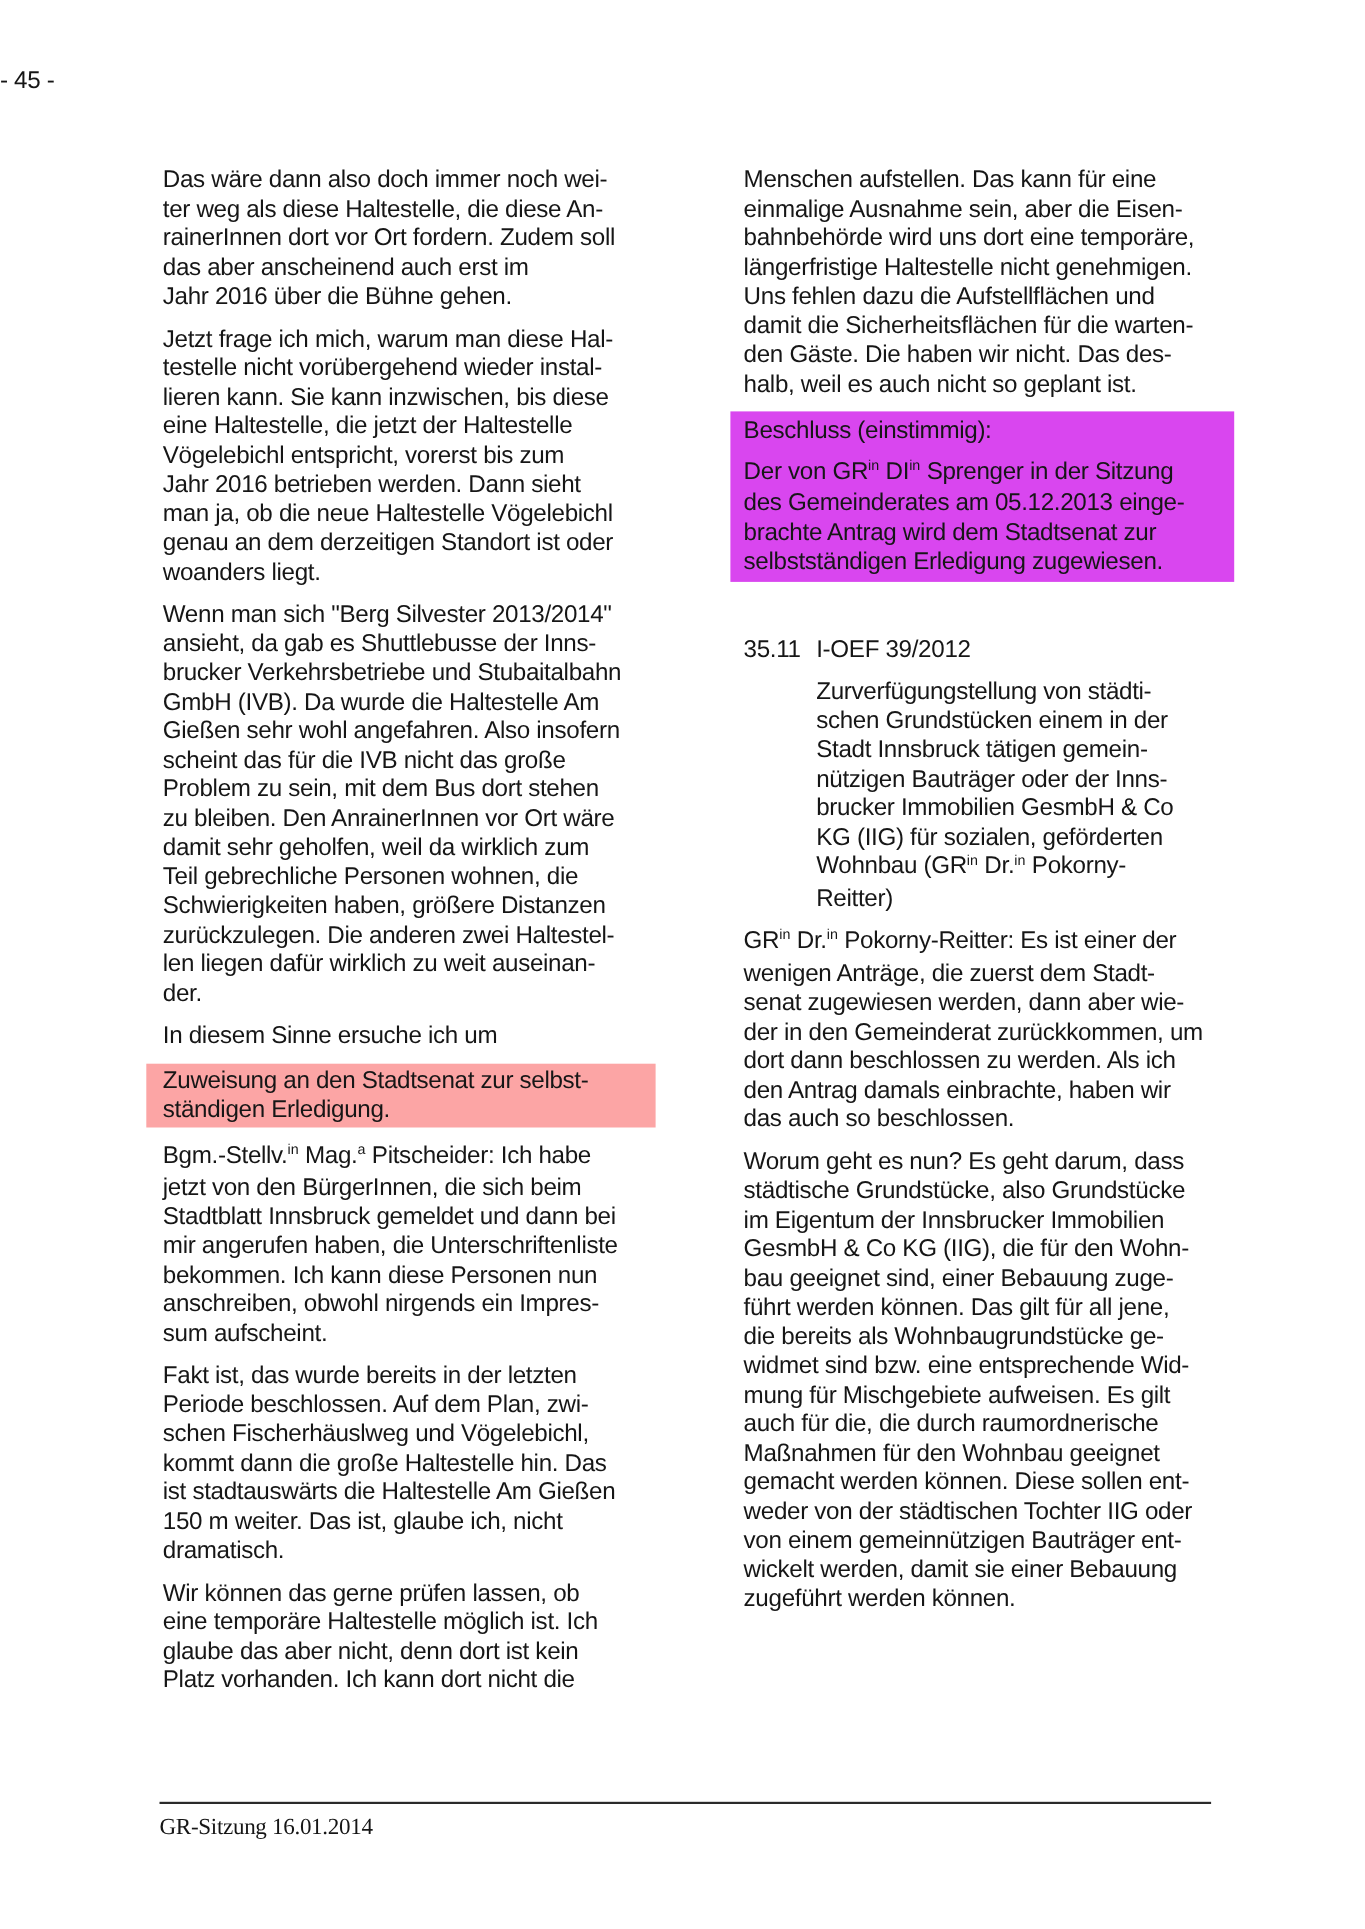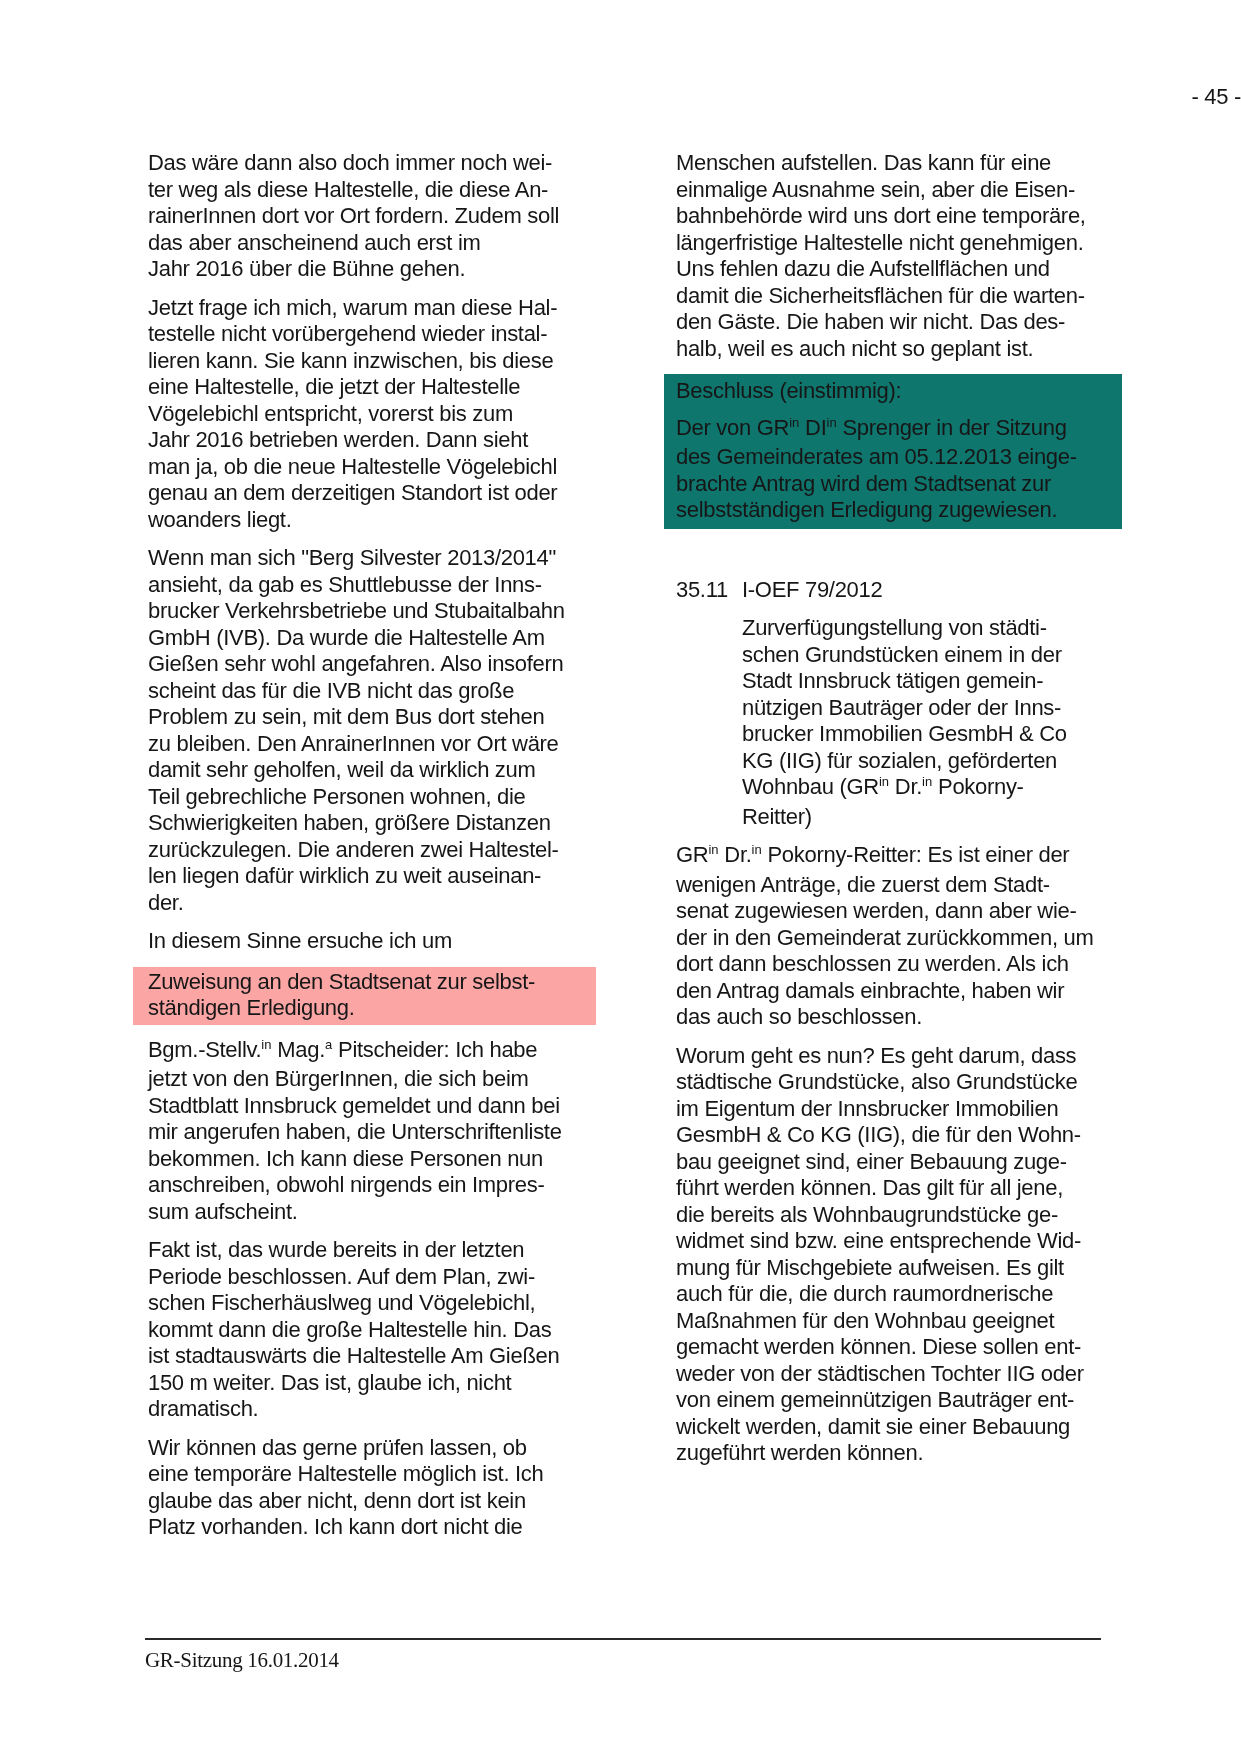--- a/index.html
+++ b/index.html
@@ -10,22 +10,22 @@
     background: #ffffff;
     color: #161616;
     font-family: "Liberation Sans", "DejaVu Sans", sans-serif;
     font-size: 22px;
     line-height: 26.5px;
     letter-spacing: -0.3px;
     overflow: hidden;
   }
   .page-number {
     position: absolute;
-    top: 84px; left: 0; right: 0;
-    text-align: right;
+    top: 60px; left: 0; right: 0;
+    text-align: left;
   }
   .columns {
     position: absolute;
     top: 150px;
     left: 148px;
     display: flex;
     gap: 110px;
   }
   .column { width: 418px; }
   .para { margin: 0 0 12px 0; white-space: nowrap; }
@@ -36,21 +36,21 @@
     position: relative;
     top: -8px;
   }
   .hl-motion {
     background: #fca5a5;
     padding: 2px 30px 3px 15px;
     margin-left: -15px;
     margin-right: -30px;
   }
   .highlight-block {
-    background: #0f766e;
+    background: #d946ef;
     padding: 4px 28px 5px 12px;
     margin: 0 -28px 12px -12px;
   }
   .highlight-block .para { margin: 0; }
   .highlight-block .res-title { margin-bottom: 10px; }
   .section-heading {
     display: flex;
     margin: 48px 0 12px 0;
     white-space: nowrap;
   }
@@ -93,21 +93,21 @@
     <div class="column">
       <p class="para">Menschen aufstellen. Das kann für eine<br>einmalige Ausnahme sein, aber die Eisen-<br>bahnbehörde wird uns dort eine temporäre,<br>längerfristige Haltestelle nicht genehmigen.<br>Uns fehlen dazu die Aufstellflächen und<br>damit die Sicherheitsflächen für die warten-<br>den Gäste. Die haben wir nicht. Das des-<br>halb, weil es auch nicht so geplant ist.</p>
 
       <div class="highlight-block">
         <p class="para res-title">Beschluss (einstimmig):</p>
         <p class="para">Der von GR<sup>in</sup> DI<sup>in</sup> Sprenger in der Sitzung<br>des Gemeinderates am 05.12.2013 einge-<br>brachte Antrag wird dem Stadtsenat zur<br>selbstständigen Erledigung zugewiesen.</p>
       </div>
 
       <div class="section-heading">
         <span class="section-number">35.11</span>
-        <span class="section-code">I-OEF 79/2012</span>
+        <span class="section-code">I-OEF 39/2012</span>
       </div>
 
       <p class="para indented">Zurverfügungstellung von städti-<br>schen Grundstücken einem in der<br>Stadt Innsbruck tätigen gemein-<br>nützigen Bauträger oder der Inns-<br>brucker Immobilien GesmbH &amp; Co<br>KG (IIG) für sozialen, geförderten<br>Wohnbau (GR<sup>in</sup> Dr.<sup>in</sup> Pokorny-<br>Reitter)</p>
 
       <p class="para">GR<sup>in</sup> Dr.<sup>in</sup> Pokorny-Reitter: Es ist einer der<br>wenigen Anträge, die zuerst dem Stadt-<br>senat zugewiesen werden, dann aber wie-<br>der in den Gemeinderat zurückkommen, um<br>dort dann beschlossen zu werden. Als ich<br>den Antrag damals einbrachte, haben wir<br>das auch so beschlossen.</p>
       <p class="para">Worum geht es nun? Es geht darum, dass<br>städtische Grundstücke, also Grundstücke<br>im Eigentum der Innsbrucker Immobilien<br>GesmbH &amp; Co KG (IIG), die für den Wohn-<br>bau geeignet sind, einer Bebauung zuge-<br>führt werden können. Das gilt für all jene,<br>die bereits als Wohnbaugrundstücke ge-<br>widmet sind bzw. eine entsprechende Wid-<br>mung für Mischgebiete aufweisen. Es gilt<br>auch für die, die durch raumordnerische<br>Maßnahmen für den Wohnbau geeignet<br>gemacht werden können. Diese sollen ent-<br>weder von der städtischen Tochter IIG oder<br>von einem gemeinnützigen Bauträger ent-<br>wickelt werden, damit sie einer Bebauung<br>zugeführt werden können.</p>
     </div>
 
   </div>
 

